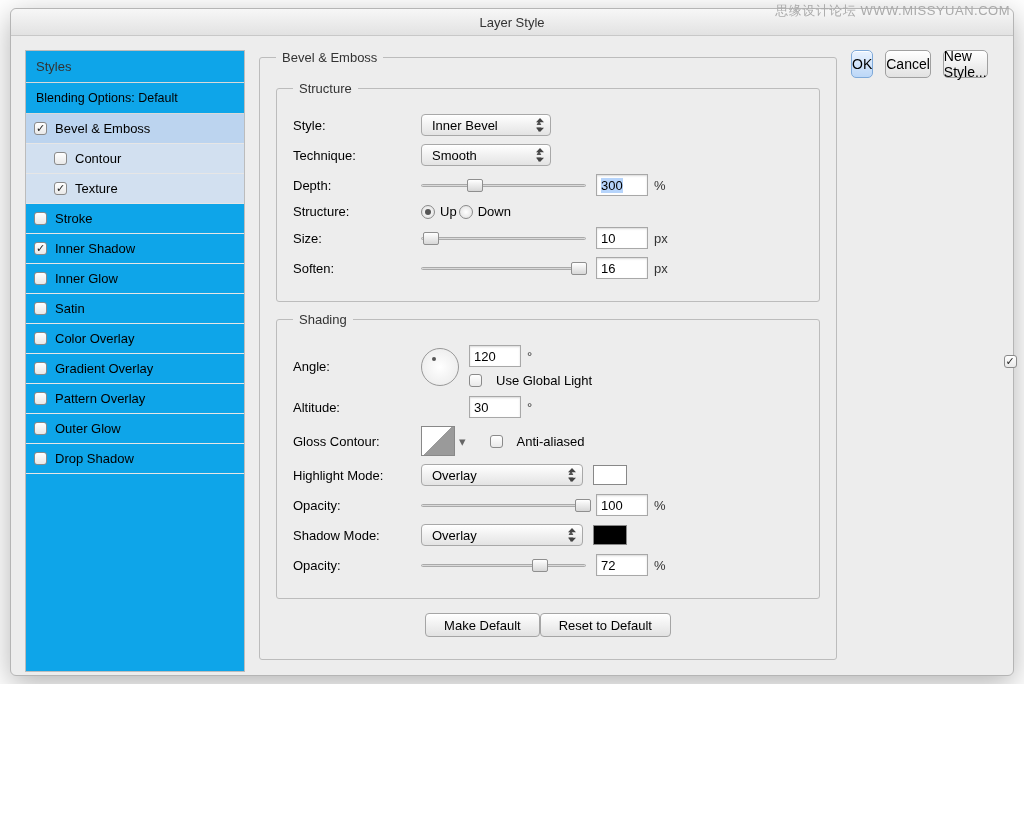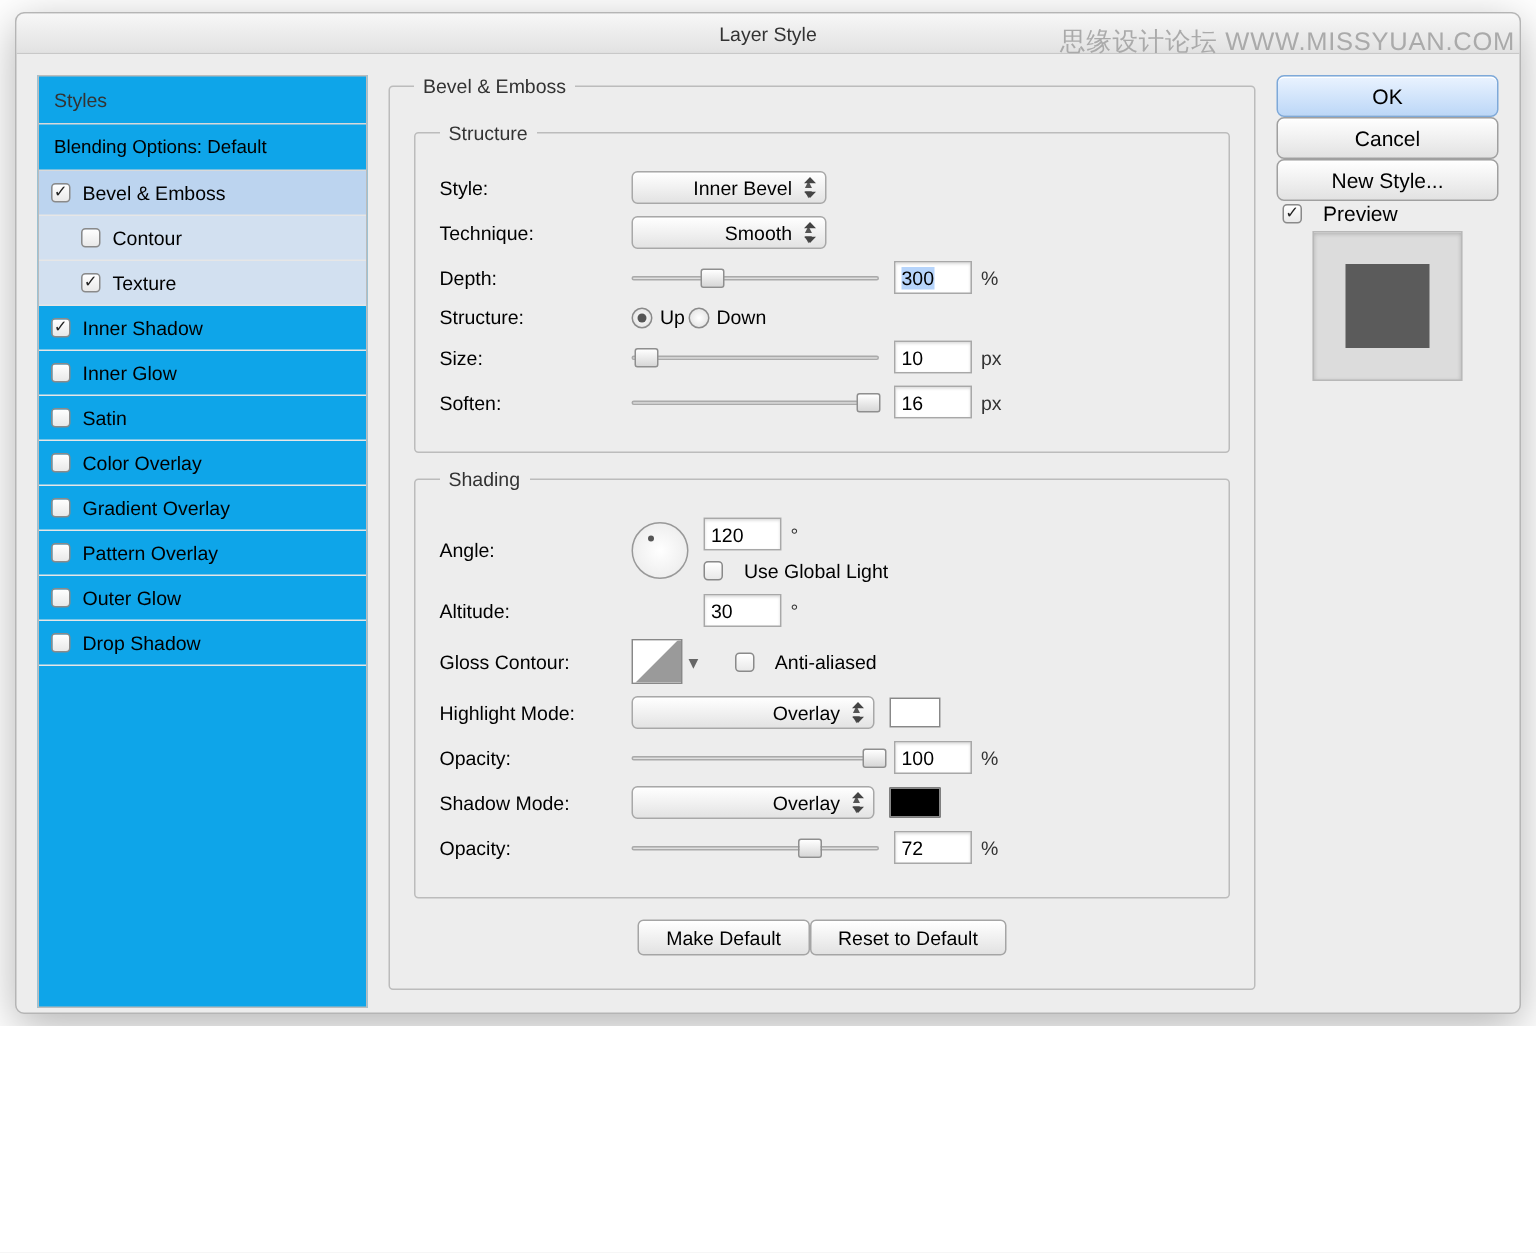--- a/index.html
+++ b/index.html
@@ -1,57 +1,57 @@
 <!DOCTYPE html>
 <html><head>
 <meta charset="utf-8">
 <style>
 * { box-sizing: border-box; font-family: "Lucida Grande", "Helvetica Neue", Arial, sans-serif; font-size: 13px; }
 body { margin: 0; background: #fff; }
 .window { background: #ededed; border: 1px solid #b5b5b5; border-radius: 6px; box-shadow: 0 8px 30px rgba(0,0,0,0.3); width: 1004px; margin: 8px auto; padding-bottom: 3px; }
 .titlebar { text-align: center; padding: 6px 0 5px; font-size: 13px; color: #333; border-bottom: 1px solid #c8c8c8; background: linear-gradient(#f7f7f7,#e2e2e2); border-radius: 6px 6px 0 0; }
-.watermark { position: absolute; top: 16px; right: 14px; font-size: 17px; color: #aaa; letter-spacing: .5px; }
+.watermark { position: absolute; top: 2px; right: 14px; font-size: 13px; color: #aaa; letter-spacing: .5px; }
 .content { display: flex; padding: 14px 14px 0; gap: 14px; }
 .styles-panel { width: 220px; border: 1px solid #bcbcbc; background: #0ea5e9; }
 .styles-header { padding: 8px 10px; border-bottom: 1px solid #d9d9d9; color: #333; }
 .styles-blend { padding: 8px 10px; border-bottom: 1px solid #d9d9d9; font-size: 12.5px; }
 .eff-row { display:flex; align-items:center; padding: 7px 10px 7px 8px; border-bottom: 1px solid #e6e6e6; cursor: default; }
 .eff-row.sub { padding-left: 28px; }
 .eff-row.sel { background: #bcd4ef; }
 .eff-row.sub.subsel { background: #d2e0f0; }
 .chk { width: 13px; height: 13px; border: 1px solid #8a8a8a; border-radius: 3px; background: linear-gradient(#fff,#e9e9e9); margin-right: 8px; position: relative; display:inline-flex; align-items:center; justify-content:center; }
 .chk.on::after { content:"✓"; font-size:11px; color:#222; line-height:1; }
 .main-panel { flex: 1; }
 fieldset { border: 1px solid #bcbcbc; border-radius: 3px; padding: 10px 16px 14px; margin: 0 0 12px; }
 fieldset.inner { margin: 6px 0 10px; }
 legend { padding: 0 6px; font-size: 13px; color: #333; }
 .row { display:flex; align-items:center; margin: 8px 0; }
 .lbl { width: 128px; padding-right: 8px; color: #000000; }
-.dd { height: 22px; min-width: 130px; background: linear-gradient(#fff,#e3e3e3); border: 1px solid #a8a8a8; border-radius: 4px; display:inline-flex; align-items:center; padding: 0 22px 0 10px; position: relative; box-shadow: inset 0 1px 0 #fff; justify-content: flex-end; }
+.dd { height: 22px; min-width: 130px; background: linear-gradient(#fff,#e3e3e3); border: 1px solid #a8a8a8; border-radius: 4px; display:inline-flex; align-items:center; padding: 0 22px 0 10px; position: relative; box-shadow: inset 0 1px 0 #fff; }
 .dd::after { content:""; position:absolute; right:6px; top:3px; width:8px; height:14px; background: linear-gradient(#444,#444); clip-path: polygon(50% 0, 100% 30%, 0 30%, 50% 0, 0 70%, 100% 70%, 50% 100%, 0 70%); }
 .dd .arr { position:absolute; right:7px; top:4px; font-size:8px; line-height:7px; color:#555; text-align:center; }
 .slider { flex: 0 0 165px; height: 16px; position: relative; margin-right: 10px; }
 .slider .track { position:absolute; left:0; right:0; top:7px; height:3px; background: linear-gradient(#c4c4c4,#eee); border: 1px solid #aaa; border-radius: 2px; }
 .slider .thumb { position:absolute; top:2px; width:16px; height:13px; background: linear-gradient(#fff,#d7d7d7); border:1px solid #8f8f8f; border-radius:2px; transform: translateX(-50%); }
 .numbox { width: 52px; height: 22px; border:1px solid #a8a8a8; background:#fff; padding: 0 4px; display:inline-flex; align-items:center; box-shadow: inset 0 1px 2px rgba(0,0,0,.15); }
 .numbox.sel span { background:#b6d4fb; }
 .unit { margin-left: 6px; color:#333; }
 .radio { width:14px; height:14px; border:1px solid #8a8a8a; border-radius:50%; background: radial-gradient(#fff,#ddd); margin-right:5px; display:inline-flex; align-items:center; justify-content:center; }
 .radio.on::after { content:""; width:6px; height:6px; background:#555; border-radius:50%; }
 .angle-dial { width:38px; height:38px; border:1px solid #999; border-radius:50%; background: radial-gradient(#fff,#e8e8e8); position:relative; margin: 0 10px 0 0; }
 .angle-dial::after { content:""; position:absolute; width:4px; height:4px; background:#555; border-radius:50%; left:10px; top:8px; }
 .swatch { width:34px; height:20px; border:1px solid #888; margin-left:10px; }
 .swatch.w { background:#fff; }
 .swatch.k { background:#000; }
 .contour { width:34px; height:30px; border:1px solid #888; background:#fff; position:relative; overflow:hidden; }
 .contour::before { content:""; position:absolute; inset:0; background: linear-gradient(135deg, #fff 49%, #9a9a9a 50%); }
 .contour::after { content:""; position:absolute; left:0; top:0; width:100%; height:100%; border-left:2px solid #000; border-bottom:2px solid #000; transform: skewY(-45deg) translateY(50%); display:none; }
 .btnrow { display:flex; justify-content:center; padding: 4px 0 8px; }
 .pushbtn { height:24px; padding: 0 18px; background: linear-gradient(#fff,#e2e2e2); border:1px solid #a5a5a5; border-radius:4px; display:inline-flex; align-items:center; box-shadow: 0 1px 0 #fff inset; cursor:default; }
-.side { width: 148px; display:flex; flex-direction:column; align-items:stretch; }
+.side { width: 148px; display:flex; flex-direction:row; align-items:stretch; gap:12px; }
 .bigbtn { height:28px; background: linear-gradient(#fff,#e2e2e2); border:1px solid #a0a0a0; border-radius:5px; display:flex; align-items:center; justify-content:center; font-size:14px; box-shadow: 0 1px 0 #fff inset; }
 .bigbtn.def { background: linear-gradient(#eaf3ff,#bcd7f7); border-color:#7ea9d9; font-weight:500; }
 .prev-row { display:flex; align-items:center; gap:6px; padding-left:4px; }
 .preview-box { width:100px; height:100px; background:#dcdcdc; border:1px solid #b8b8b8; margin: 4px auto 0; box-shadow: inset 0 1px 3px rgba(0,0,0,.2); display:flex; align-items:center; justify-content:center; }
 .preview-box .inner { width:56px; height:56px; background:#5b5b5b; }
 .dd.wide { min-width: 162px; }
 </style>
 </head>
 <body>
 
@@ -71,20 +71,24 @@
       </div>
       <div class="eff-row sub subsel">
         <span class="chk"></span>
         <span>Contour</span>
       </div>
       <div class="eff-row sub subsel">
         <span class="chk on"></span>
         <span>Texture</span>
       </div>
       <div class="eff-row">
+        <span class="chk"></span>
+        <span>Stroke</span>
+      </div>
+      <div class="eff-row">
         <span class="chk on"></span>
         <span>Inner Shadow</span>
       </div>
       <div class="eff-row">
         <span class="chk"></span>
         <span>Inner Glow</span>
       </div>
       <div class="eff-row">
         <span class="chk"></span>
         <span>Satin</span>

